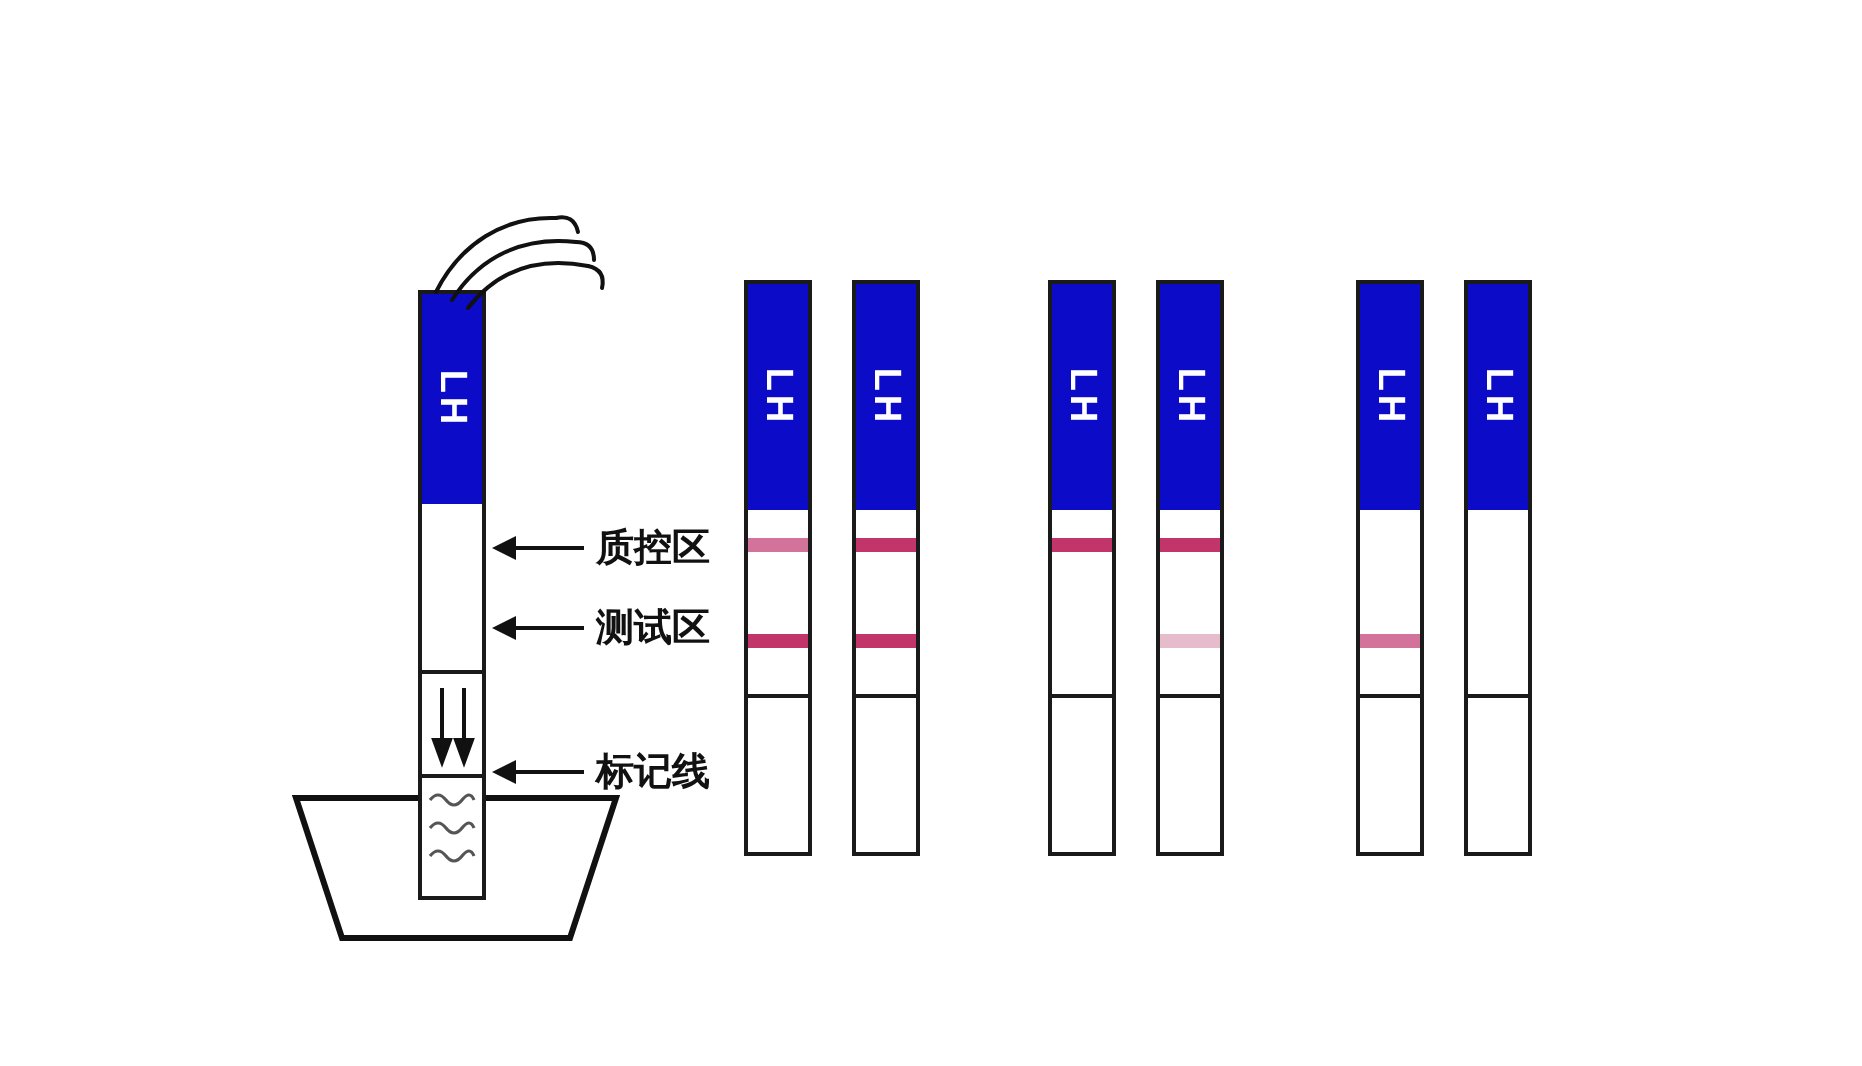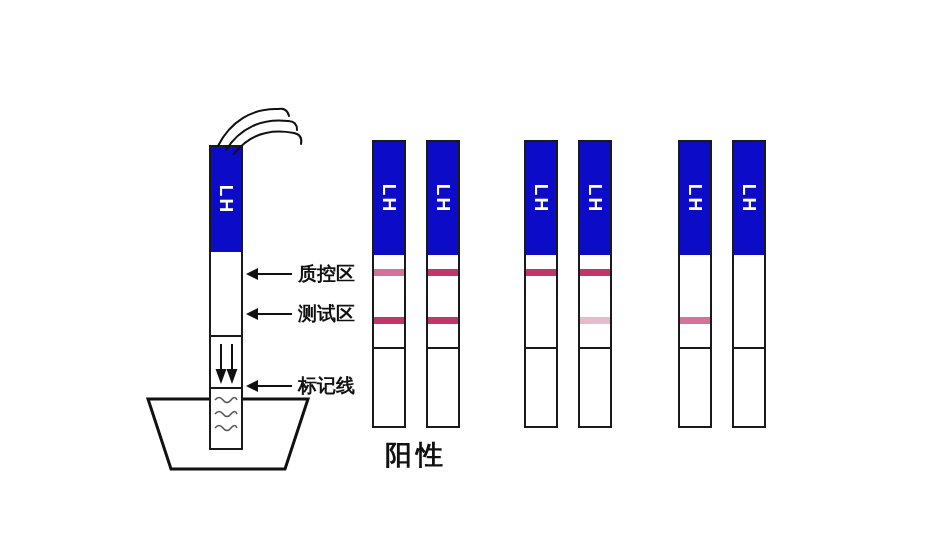--- a/index.html
+++ b/index.html
@@ -122,21 +122,20 @@
       <div class="line test" style="background: rgb(194, 53, 107);"></div>
     </div>
   <div class="strip" style="left:426px;top:140px">
     <div class="strip-top" style="background: rgb(11, 11, 200);">
       <span class="lh">LH</span>
     </div>
     <div class="divider"></div>
   <div class="line control" style="background: rgb(194, 53, 107);"></div>
       <div class="line test" style="background: rgb(194, 53, 107);"></div>
     </div>
-  <div class="group-label" style="left:356px;top:437px">阳性</div>
 
   <div class="strip" style="left:524px;top:140px">
     <div class="strip-top" style="background: rgb(11, 11, 200);">
       <span class="lh">LH</span>
     </div>
     <div class="divider"></div>
   <div class="line control" style="background: rgb(194, 53, 107);"></div>
     </div>
   <div class="strip" style="left:578px;top:140px">
     <div class="strip-top" style="background: rgb(11, 11, 200);">

